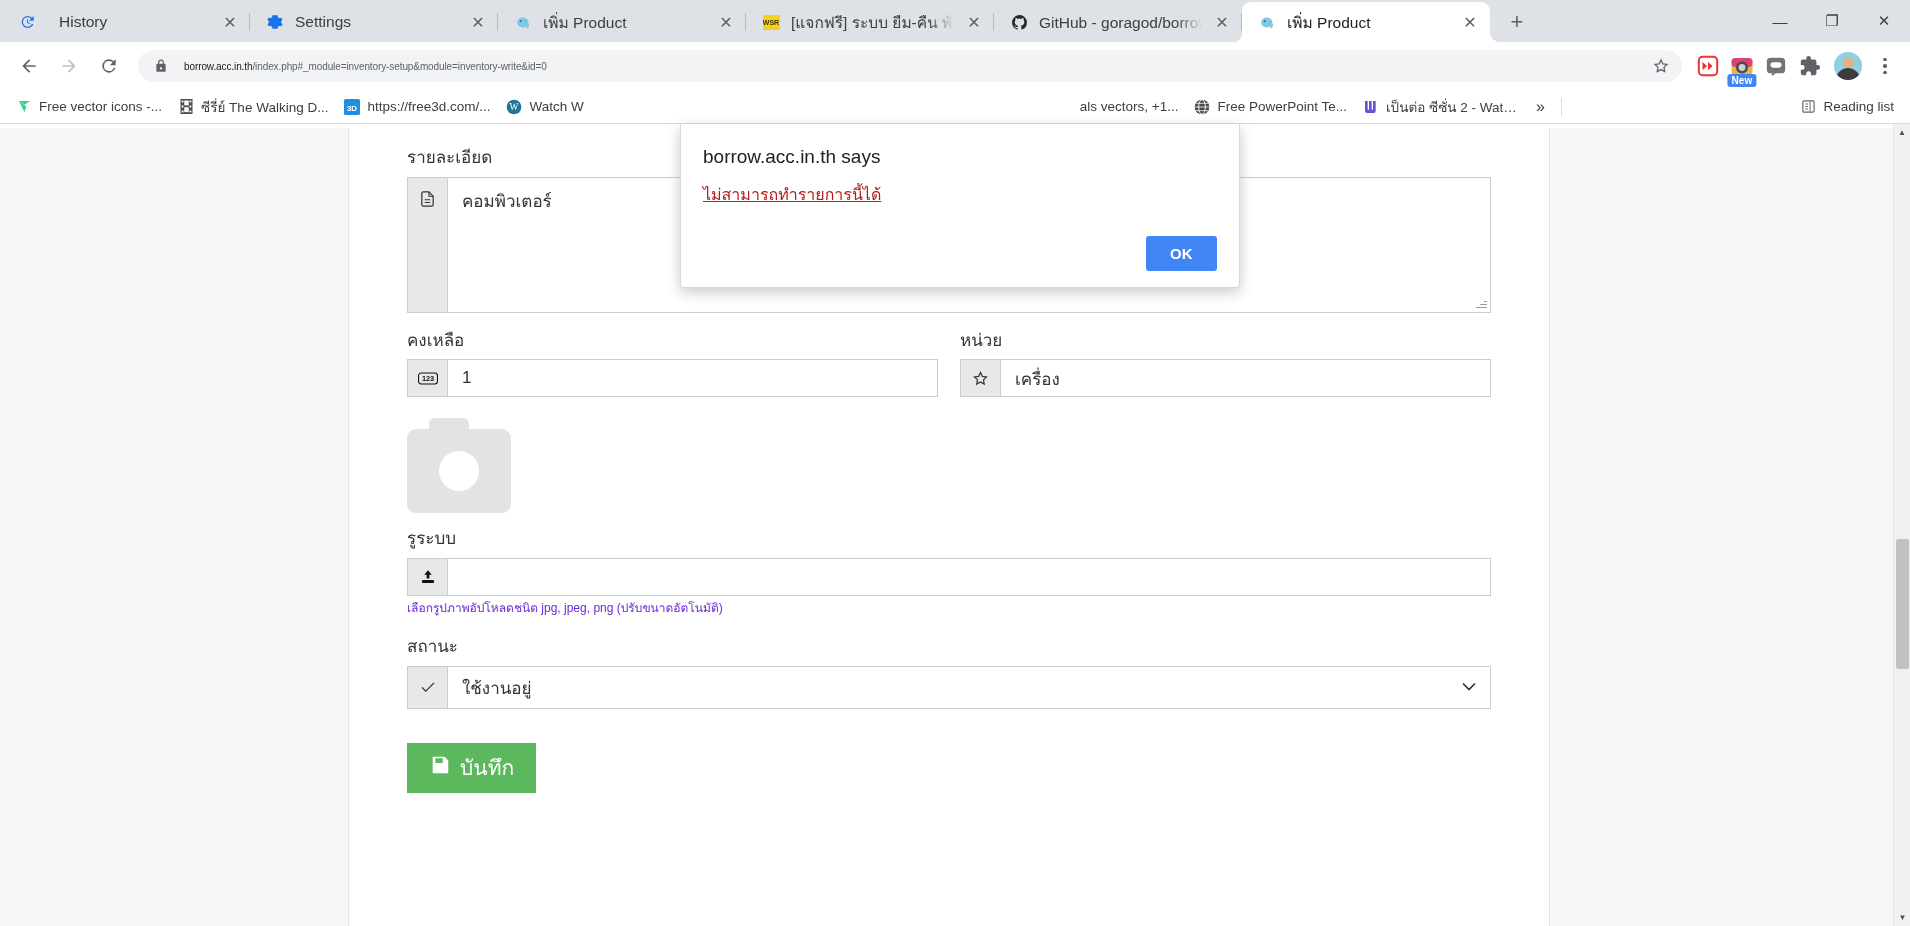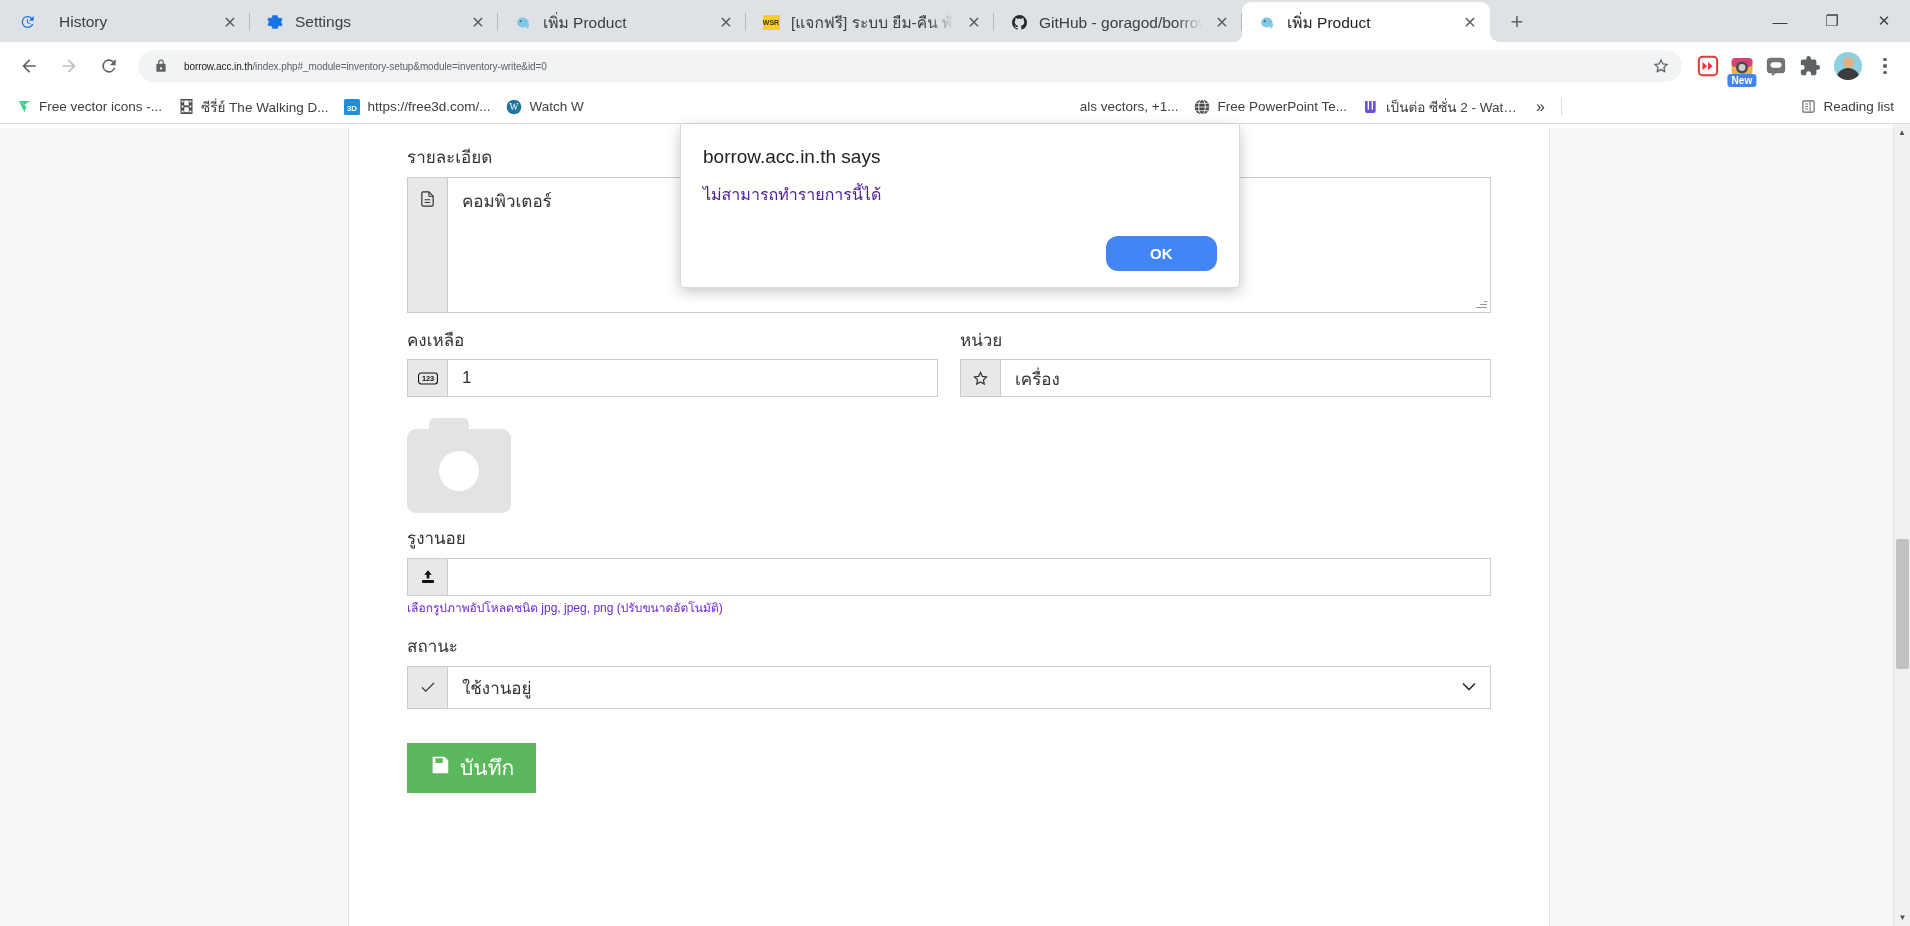--- a/index.html
+++ b/index.html
@@ -325,33 +325,34 @@
     z-index: 50;
   }
   .alert-title {
     font-size: 19px;
     color: #202124;
     margin-bottom: 14px;
     font-weight: 400;
   }
   .alert-msg {
     font-size: 16px;
-    color: #4c1d95;
+    color: #b91c1c;
     min-height: 54px;
+    text-decoration: underline;
   }
   .alert-actions { display: flex; justify-content: flex-end; }
   .ok-btn {
     background: #4285f4;
     color: #fff;
     border: none;
     font-family: "Liberation Sans", "DejaVu Sans", sans-serif;
     font-size: 15px;
     font-weight: bold;
-    padding: 9px 44px;
-    border-radius: 12px;
+    padding: 9px 24px;
+    border-radius: 3px;
     letter-spacing: .3px;
   }
   .yellow-fav {
     width:17px;height:15px;background:#f5d020;color:#3a3a00;
     font-size:7px;display:flex;align-items:center;justify-content:center;font-weight:bold;
   }
 </style>
 </head>
 <body>
 
@@ -631,21 +632,21 @@
             </div>
           </div>
         </div>
 
         
         <div>
           <div class="camera-ph">
             <div class="bump"></div>
             <div class="lens"></div>
           </div>
-          <div class="field-label" style="margin-top:14px;">รูงานอย</div>
+          <div class="field-label" style="margin-top:14px;">รูระบบ</div>
           <div class="input-group">
             <div class="input-addon">
               <svg width="18" height="18" viewBox="0 0 24 24">
                   <path fill="#111" d="M12 3l5 6h-3.2v5h-3.6V9H7z"></path>
                   <rect x="4" y="16" width="16" height="4" rx="1" fill="#111"></rect>
                 </svg>
             </div>
             <input class="text-input" value="" style="">
           </div>
           <div class="help-text">เลือกรูปภาพอัปโหลดชนิด jpg, jpeg, png (ปรับขนาดอัตโนมัติ)</div>

